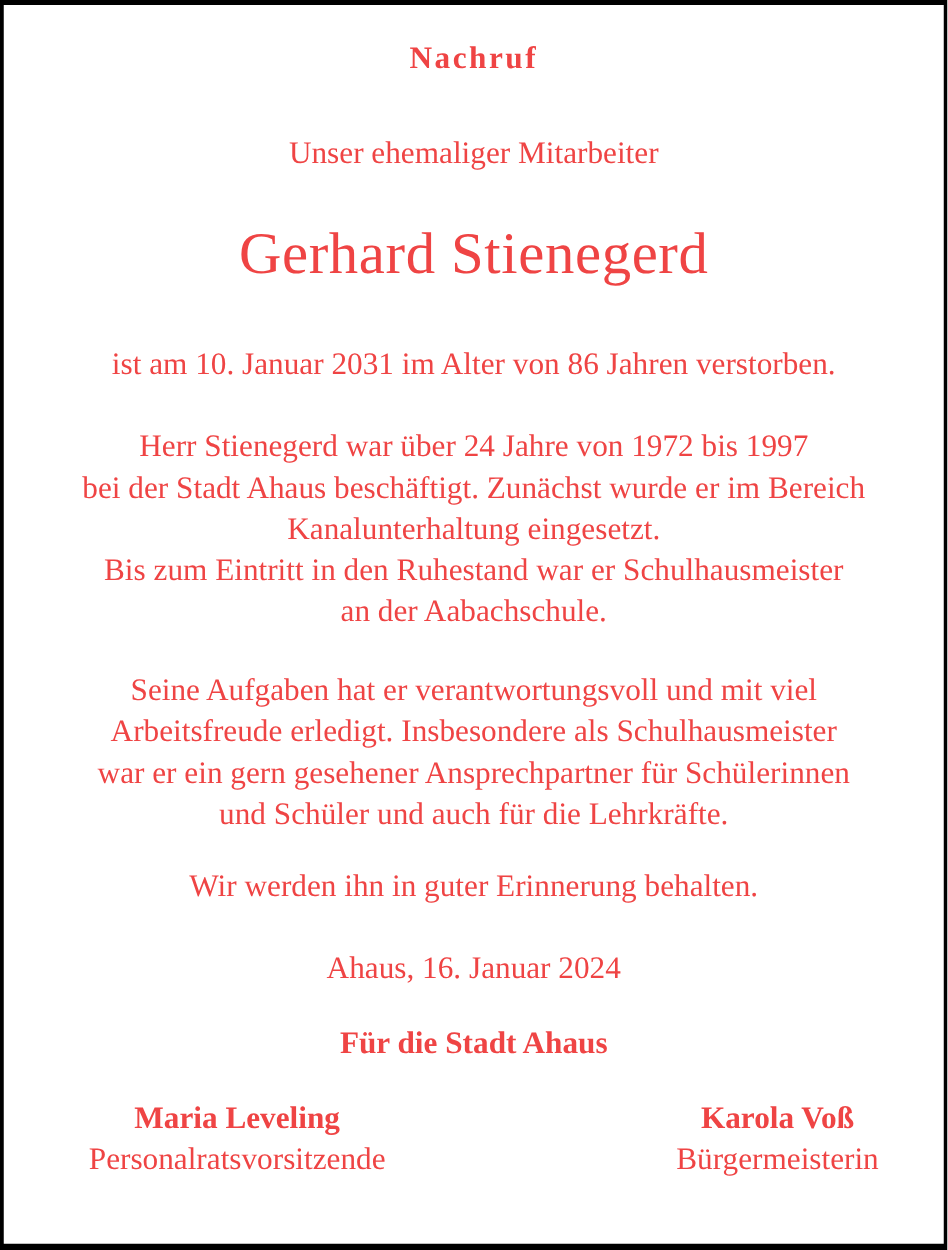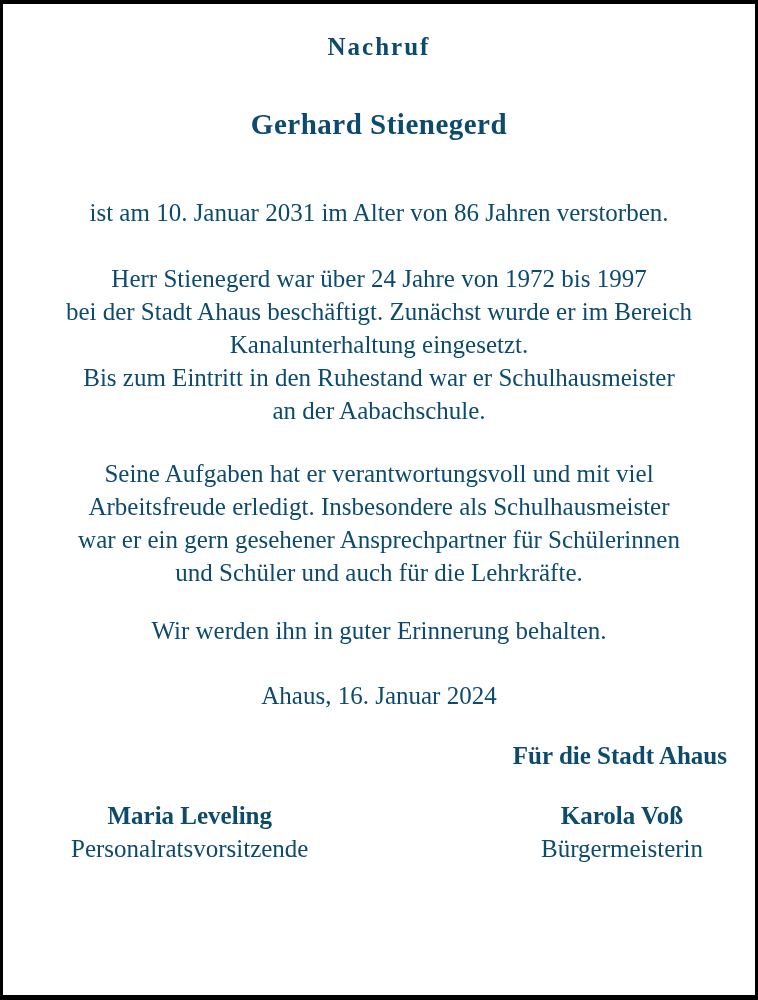--- a/index.html
+++ b/index.html
@@ -10,21 +10,21 @@
   .page {
     position: relative;
     width: 758px;
     height: 1000px;
     box-sizing: border-box;
     background: #ffffff;
     border-style: solid;
     border-color: #000000;
     border-width: 4px 3px 5px 3px;
     font-family: "Liberation Serif", "DejaVu Serif", serif;
-    color: #0c4a6e;
+    color: #ef4444;
     overflow: hidden;
   }
   .content {
     box-sizing: border-box;
     width: 100%;
     height: 100%;
     padding: 30px 28px 0 28px;
     text-align: center;
   }
   .notice-title {
@@ -33,23 +33,23 @@
     font-weight: bold;
     letter-spacing: 2px;
     margin: 0;
   }
   .notice-subtitle {
     font-size: 25px;
     line-height: 33px;
     margin: 46px 0 0 0;
   }
   .deceased-name {
-    font-size: 29px;
+    font-size: 47px;
     line-height: 56px;
-    font-weight: bold;
+    font-weight: normal;
     margin: 36px 0 0 0;
     letter-spacing: 0.5px;
   }
   .para {
     font-size: 25px;
     line-height: 33px;
     margin: 0;
     white-space: pre-line;
   }
   .para-1 { margin-top: 44px; }
@@ -61,21 +61,20 @@
     font-size: 25px;
     line-height: 33px;
     margin-top: 32px;
     text-align: center;
   }
   .organization {
     font-size: 25px;
     line-height: 33px;
     font-weight: bold;
     margin-top: 27px;
-    text-align: right;
   }
   .signatures {
     display: flex;
     justify-content: space-between;
     align-items: flex-start;
     margin-top: 27px;
     padding: 0 24px 0 40px;
   }
   .signatory {
     text-align: center;
@@ -91,20 +90,21 @@
   }
 </style>
 </head>
 <body>
 
 <div class="page">
   <div class="content">
 
     <h1 class="notice-title">Nachruf</h1>
 
+    <div class="notice-subtitle">Unser ehemaliger Mitarbeiter</div>
 
     <div class="deceased-name">Gerhard Stienegerd</div>
 
     <p class="para para-1">ist am 10. Januar 2031 im Alter von 86 Jahren verstorben.</p>
 
     <p class="para para-2">Herr Stienegerd war über 24 Jahre von 1972 bis 1997
 bei der Stadt Ahaus beschäftigt. Zunächst wurde er im Bereich
 Kanalunterhaltung eingesetzt.</p>
 
     <p class="para para-3">Bis zum Eintritt in den Ruhestand war er Schulhausmeister

